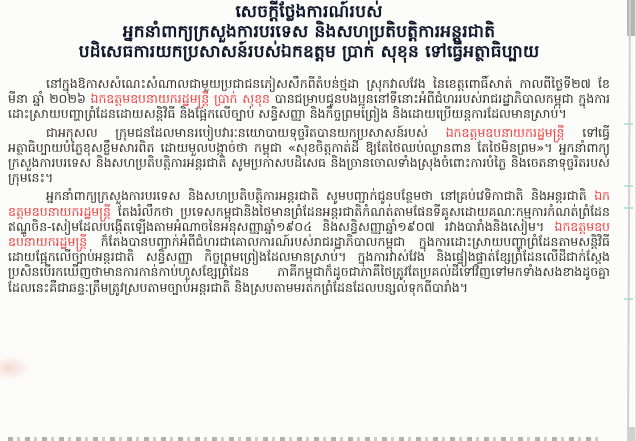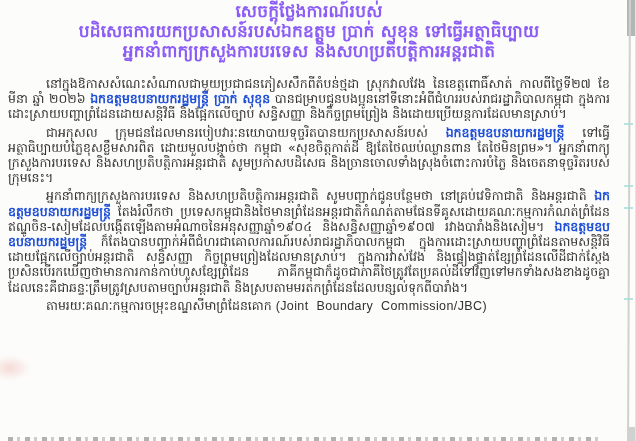--- a/index.html
+++ b/index.html
@@ -15,33 +15,33 @@
   .content {
     position:absolute; top:0; left:0; right:0;
     padding:1px 26px 0 8px;
     box-sizing:border-box;
   }
   .doc-title {
     text-align:center;
     font-weight:bold;
     font-size:17px;
     line-height:20px;
-    color:#8b5cf6;
+    color:#0f172a;
     letter-spacing:0.2px;
   }
   .doc-title .t-line { white-space:nowrap; }
   .body-text {
     margin-top:15px;
     font-size:12.5px;
     line-height:15.2px;
     color:#333130;
     text-align:justify;
   }
   p.para { margin:0 0 3px 0; text-indent:38px; }
-  .b { font-weight:bold; color:#1d4ed8; }
+  .b { font-weight:normal; color:#ef4444; }
   .latin { font-family:"Liberation Sans", sans-serif; letter-spacing:0.4px; word-spacing:4px; }
   
   .scan-line-right {
     position:absolute; top:0; bottom:0; left:628px; width:2px;
     background:#d0d0cc;
     transform:rotate(0.25deg);
   }
   .scan-line-edge {
     position:absolute; top:0; bottom:0; right:0px; width:1px;
     background:#e4e4e0;
@@ -73,33 +73,32 @@
 </style>
 </head>
 <body>
 
 <div class="page">
 
   <div class="content">
 
     <div class="doc-title">
       <div class="t-line">សេចក្តីថ្លែងការណ៍របស់</div>
+      <div class="t-line">អ្នកនាំពាក្យក្រសួងការបរទេស និងសហប្រតិបត្តិការអន្តរជាតិ</div>
       <div class="t-line">បដិសេធការយកប្រសាសន៍របស់ឯកឧត្តម ប្រាក់ សុខុន ទៅធ្វើអត្ថាធិប្បាយ</div>
-      <div class="t-line">អ្នកនាំពាក្យក្រសួងការបរទេស និងសហប្រតិបត្តិការអន្តរជាតិ</div>
     </div>
 
     <div class="body-text">
 
       <p class="para"><span>នៅក្នុងឱកាសសំណេះសំណាលជាមួយប្រជាជនភៀសសឹកពីតំបន់ថ្មដា ស្រុកវាលវែង នៃខេត្តពោធិ៍សាត់ កាលពីថ្ងៃទី២៧ ខែមីនា ឆ្នាំ ២០២៦ </span><span class="b">ឯកឧត្តមឧបនាយករដ្ឋមន្ត្រី ប្រាក់ សុខុន</span><span> បានជម្រាបជូនបងប្អូននៅទីនោះអំពីជំហររបស់រាជរដ្ឋាភិបាលកម្ពុជា ក្នុងការដោះស្រាយបញ្ហាព្រំដែនដោយសន្តិវិធី និងផ្អែកលើច្បាប់ សន្ធិសញ្ញា និងកិច្ចព្រមព្រៀង និងដោយប្រើយន្តការដែលមានស្រាប់។</span></p>
 
       <p class="para"><span>ជាអកុសល ក្រុមជនដែលមានរបៀបវារៈនយោបាយទុច្ចរិតបានយកប្រសាសន៍របស់ </span><span class="b">ឯកឧត្តមឧបនាយករដ្ឋមន្ត្រី</span><span> ទៅធ្វើអត្ថាធិប្បាយបំភ្លៃខុសខ្លឹមសារពិត ដោយមួលបង្កាច់ថា កម្ពុជា «សុខចិត្តកាត់ដី ឱ្យតែថៃឈប់ឈ្លានពាន តែថៃមិនព្រម»។ អ្នកនាំពាក្យក្រសួងការបរទេស និងសហប្រតិបត្តិការអន្តរជាតិ សូមប្រកាសបដិសេធ និងច្រានចោលទាំងស្រុងចំពោះការបំភ្លៃ និងចេតនាទុច្ចរិតរបស់ក្រុមនេះ។</span></p>
 
       <p class="para"><span>អ្នកនាំពាក្យក្រសួងការបរទេស និងសហប្រតិបត្តិការអន្តរជាតិ សូមបញ្ជាក់ជូនបន្ថែមថា នៅគ្រប់វេទិកាជាតិ និងអន្តរជាតិ </span><span class="b">ឯកឧត្តមឧបនាយករដ្ឋមន្ត្រី</span><span> តែងរំលឹកថា ប្រទេសកម្ពុជានិងថៃមានព្រំដែនអន្តរជាតិកំណត់តាមផែនទីគូសដោយគណៈកម្មការកំណត់ព្រំដែនឥណ្ឌូចិន-សៀមដែលបង្កើតឡើងតាមអំណាចនៃអនុសញ្ញាឆ្នាំ១៩០៤ និងសន្ធិសញ្ញាឆ្នាំ១៩០៧ រវាងបារាំងនិងសៀម។ </span><span class="b">ឯកឧត្តមឧបឧបនាយករដ្ឋមន្ត្រី</span><span> ក៏តែងបានបញ្ជាក់អំពីជំហរជាគោលការណ៍របស់រាជរដ្ឋាភិបាលកម្ពុជា ក្នុងការដោះស្រាយបញ្ហាព្រំដែនតាមសន្តិវិធី ដោយផ្អែកលើច្បាប់អន្តរជាតិ សន្ធិសញ្ញា កិច្ចព្រមព្រៀងដែលមានស្រាប់។ ក្នុងការវាស់វែង និងផ្ទៀងផ្ទាត់ខ្សែព្រំដែនលើដីជាក់ស្តែង ប្រសិនបើរកឃើញថាមានការកាន់កាប់ហួសខ្សែព្រំដែន ភាគីកម្ពុជាក៏ដូចជាភាគីថៃត្រូវតែប្រគល់ដីទៅវិញទៅមកទាំងសងខាងដូចគ្នា ដែលនេះគឺជាឆន្ទៈត្រឹមត្រូវស្របតាមច្បាប់អន្តរជាតិ និងស្របតាមមរតកព្រំដែនដែលបន្សល់ទុកពីបារាំង។</span></p>
 
-      <p class="para"><span>តាមរយៈគណៈកម្មការចម្រុះខណ្ឌសីមាព្រំដែនគោក </span><span class="latin">(Joint Boundary Commission/JBC)</span></p>
 
     </div>
   </div>
 
   <div class="corner-gray-top-right"></div>
   <div class="corner-gray-bottom-right"></div>
   <div class="scan-line-right"></div>
   <div class="scan-line-edge"></div>
   <div class="cyan-tick" style="top:123px;"></div>
   <div class="cyan-tick" style="top:185px;"></div>

